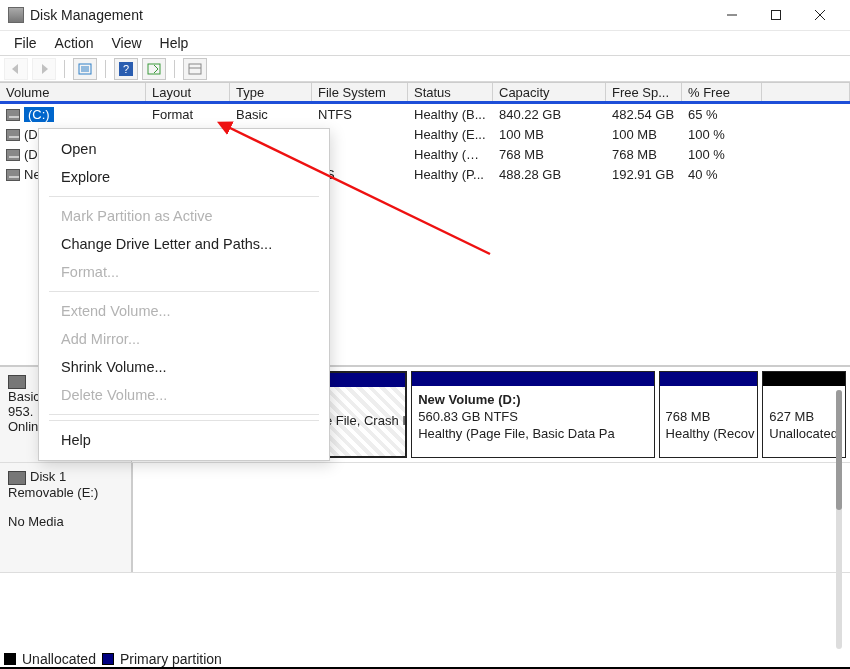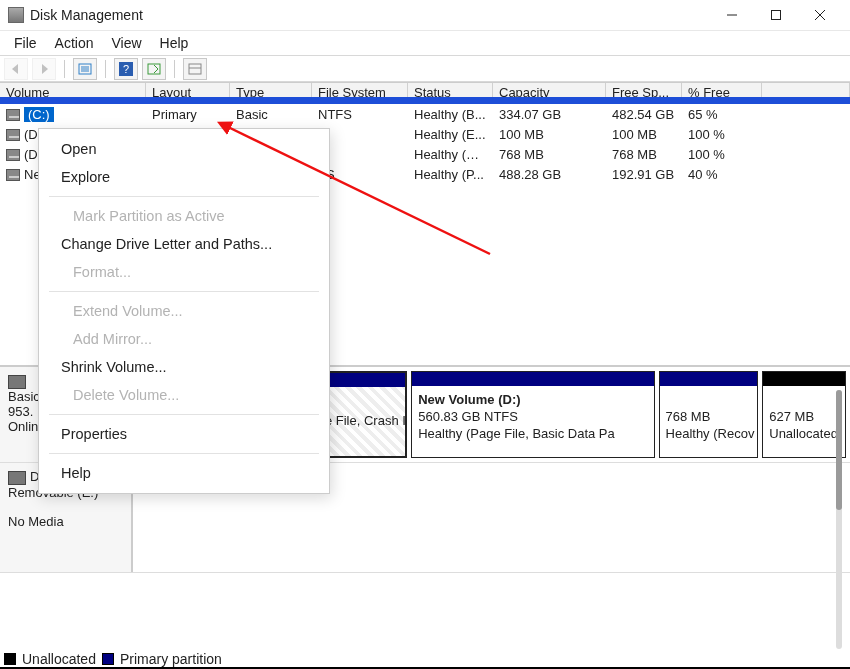--- a/index.html
+++ b/index.html
@@ -21,21 +21,21 @@
 .menubar .item { padding:0 8px; height:100%; display:flex; align-items:center; }
 
 
 .toolbar { height:26px; border-bottom:1px solid #d8d8d8; display:flex; align-items:center; padding:0 4px; gap:4px; }
 .toolbar .sep { width:1px; height:18px; background:#ccc; margin:0 4px; }
 .toolbtn { width:24px; height:22px; border:1px solid #c8c8c8; background:#f4f4f4; display:flex; align-items:center; justify-content:center; font-size:12px; }
 .toolbtn.disabled { opacity:.45; border-color:#e0e0e0; }
 .toolbtn svg { width:14px; height:14px; }
 
 
-.cols { display:flex; height:22px; border-top:1px solid #ccc; border-bottom:7px solid #1d4ed8; background:#f3f3f3; font-size:13px; }
+.cols { display:flex; height:22px; border-top:1px solid #ccc; border-bottom:3px solid #1d4ed8; background:#f3f3f3; font-size:13px; }
 .cols div, .row div.c { padding:2px 6px; border-right:1px solid #d0d0d0; white-space:nowrap; overflow:hidden; text-overflow:ellipsis; }
 .c0{width:146px}.c1{width:84px}.c2{width:82px}.c3{width:96px}.c4{width:85px}.c5{width:113px}.c6{width:76px}.c7{width:80px}.c8{flex:1}
 
 
 .rows { position:relative; height:262px; border-bottom:1px solid #ccc; }
 .row { display:flex; height:20px; align-items:center; font-size:13px; }
 .row div.c { border-right:1px solid transparent; }
 .vol-icon { display:inline-block; width:14px; height:12px; background:#888; border:1px solid #555; margin-right:4px; vertical-align:middle; position:relative; }
 .vol-icon::after{content:"";position:absolute;left:2px;top:6px;width:10px;height:2px;background:#ccc;}
 .row.sel .c0 .vol-label { background:#0066cc; color:#fff; padding:0 4px; }
@@ -63,21 +63,21 @@
 .legend .sw { width:12px; height:12px; border:1px solid #000; }
 .legend .sw.black{background:#000}.legend .sw.blue{background:#000080}
 
 
 .vscroll { position:absolute; right:8px; top:390px; bottom:20px; width:6px; background:#ddd; border-radius:3px; }
 .vscroll .thumb { position:absolute; left:0; right:0; top:0; height:120px; background:#9a9a9a; border-radius:3px; }
 
 
 .ctx { position:absolute; left:38px; top:128px; width:292px; background:#fff; border:1px solid #ccc; box-shadow:2px 4px 14px rgba(0,0,0,.15); padding:6px 0; font-size:14.5px; z-index:20; }
 .ctx .mi { padding:6px 22px; }
-.ctx .mi.dis { color:#b3b3b3;margin-left:12px; }
+.ctx .mi.dis { color:#b3b3b3; }
 .ctx hr { border:none; border-top:1px solid #e2e2e2; margin:5px 10px; }
 
 
 .arrow-svg { position:absolute; left:0; top:0; pointer-events:none; z-index:30; }
 
 </style>
 </head>
 <body>
 
 <div class="titlebar">
@@ -156,25 +156,25 @@
   <div class="c4">Status</div>
   <div class="c5">Capacity</div>
   <div class="c6">Free Sp...</div>
   <div class="c7">% Free</div>
   <div class="c8"></div>
 </div>
 
 <div class="rows">
   <div class="row sel">
     <div class="c c0"><span class="vol-icon"></span><span class="vol-label">(C:)</span></div>
-    <div class="c c1">Primary</div>
+    <div class="c c1">Format</div>
     <div class="c c2">Basic</div>
     <div class="c c3">NTFS</div>
     <div class="c c4">Healthy (B...</div>
-    <div class="c c5">334.07 GB</div>
+    <div class="c c5">840.22 GB</div>
     <div class="c c6">482.54 GB</div>
     <div class="c c7">65 %</div>
   </div>
   <div class="row">
     <div class="c c0"><span class="vol-icon"></span><span>(D</span></div>
     <div class="c c1"></div>
       <div class="c c2"></div>
       <div class="c c3"></div>
     <div class="c c4">Healthy (E...</div>
     <div class="c c5">100 MB</div>
@@ -279,21 +279,20 @@
   <hr>
   <div class="mi dis">Mark Partition as Active</div>
   <div class="mi">Change Drive Letter and Paths...</div>
   <div class="mi dis">Format...</div>
   <hr>
   <div class="mi dis">Extend Volume...</div>
   <div class="mi dis">Add Mirror...</div>
   <div class="mi">Shrink Volume...</div>
   <div class="mi dis">Delete Volume...</div>
   <hr>
-  <div class="mi">Properties</div>
   <hr>
   <div class="mi">Help</div>
 </div>
 
 <svg class="arrow-svg" width="850" height="669">
   <defs>
       <marker id="ah" markerWidth="10" markerHeight="10" refX="2" refY="3" orient="auto">
     <path d="M0,0 L6,3 L0,6 Z" fill="#e11"></path>
       </marker>
     </defs>

